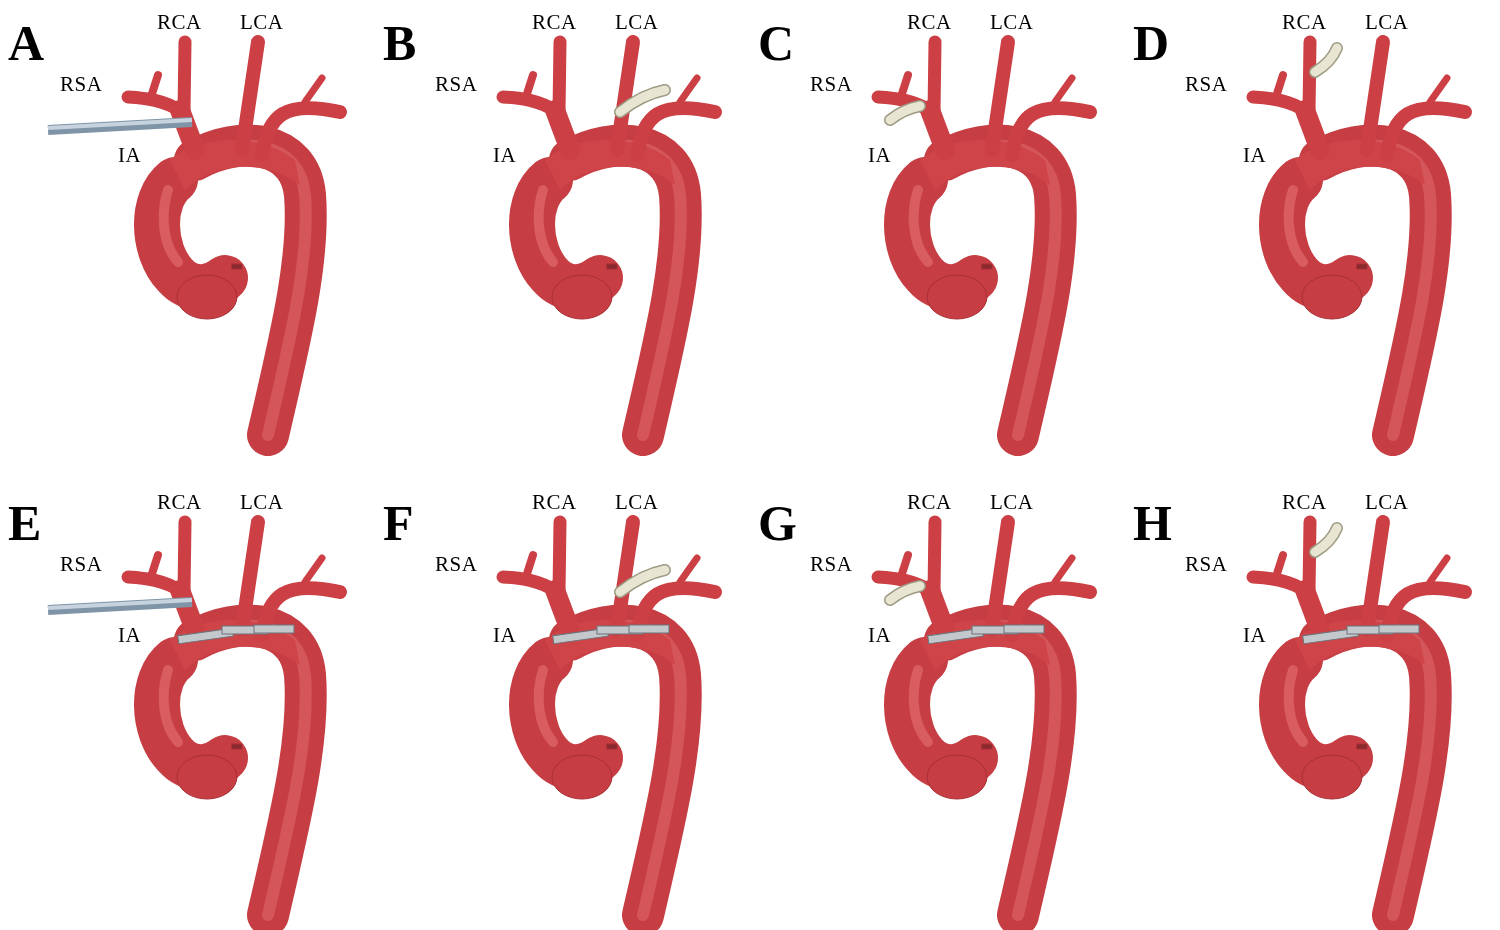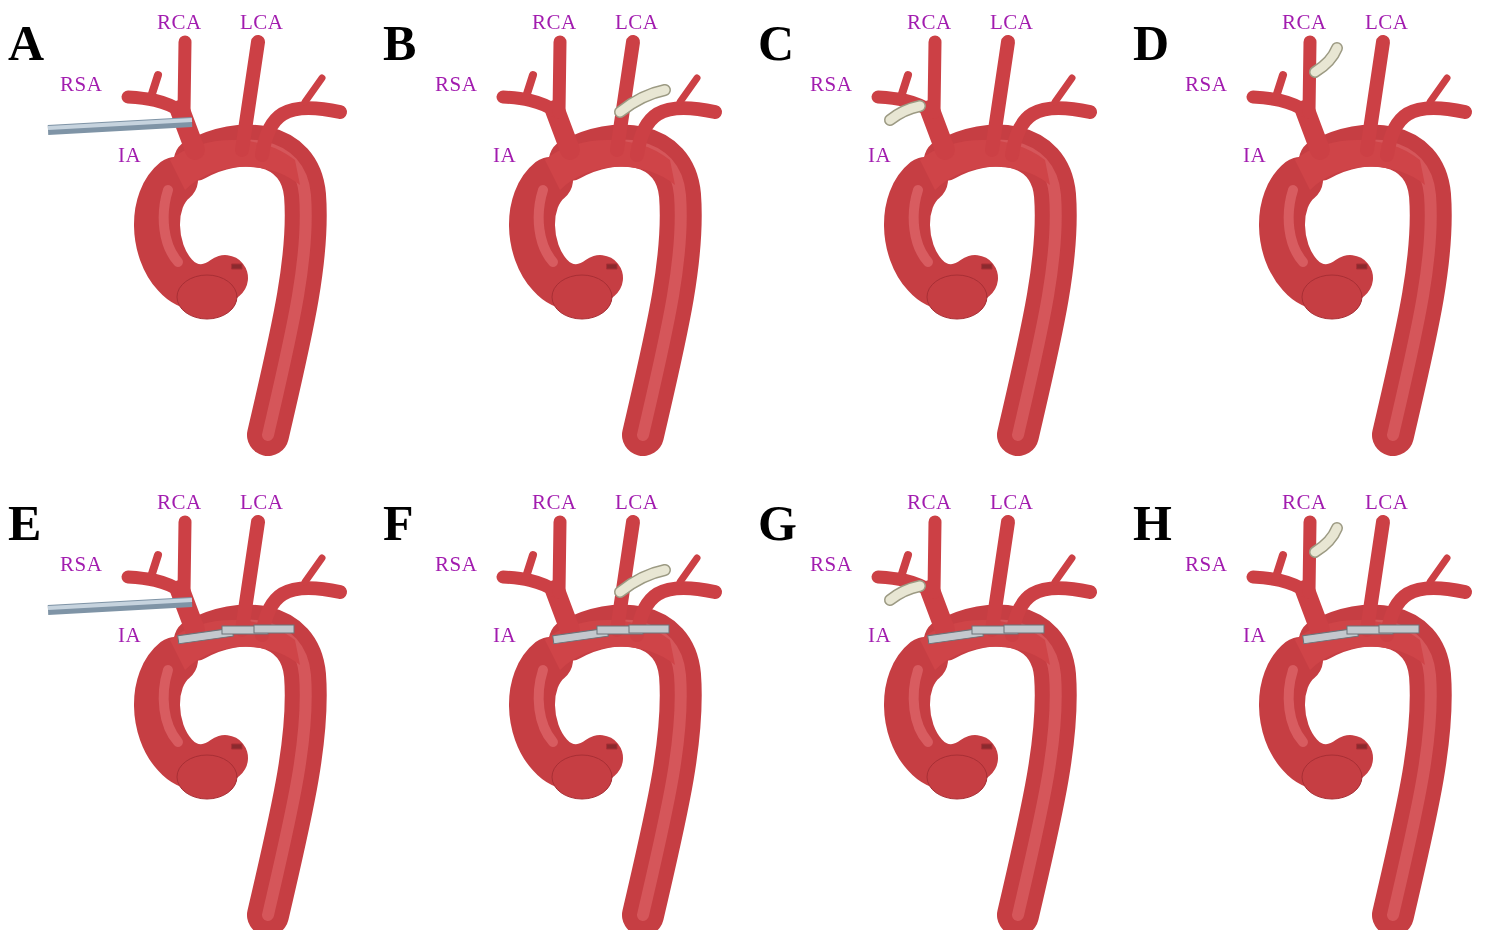--- a/index.html
+++ b/index.html
@@ -1,21 +1,21 @@
 <!DOCTYPE html>
 <html><head>
   <meta charset="utf-8">
   <style>
     html, body { margin: 0; padding: 0; background: #ffffff; }
     body { width: 1500px; height: 930px; position: relative; overflow: hidden;
            font-family: "Liberation Serif", "DejaVu Serif", serif; }
     .panel { position: absolute; width: 375px; height: 465px; }
     .panel svg { position: absolute; left: 0; top: 0; width: 375px; height: 465px; overflow: visible; }
     .panel-letter { position: absolute; font-weight: bold; font-size: 50px; color: #000; line-height: 1; }
-    .vlabel { position: absolute; font-size: 21px; color: #a21caf; line-height: 1; letter-spacing: 0.5px; }
+    .vlabel { position: absolute; font-size: 21px; color: #000000; line-height: 1; letter-spacing: 0.5px; }
   </style>
 </head>
 <body>
 
 <div id="figure">
     <div class="panel" style="left: 0px; top: 0px;">
     <svg viewBox="0 0 375 465" style="top: 0px;">
       <defs>
         <linearGradient class="g-vessel" x1="0" x2="1" y1="0" y2="0">
           <stop offset="0" stop-color="#b8343a"></stop>

